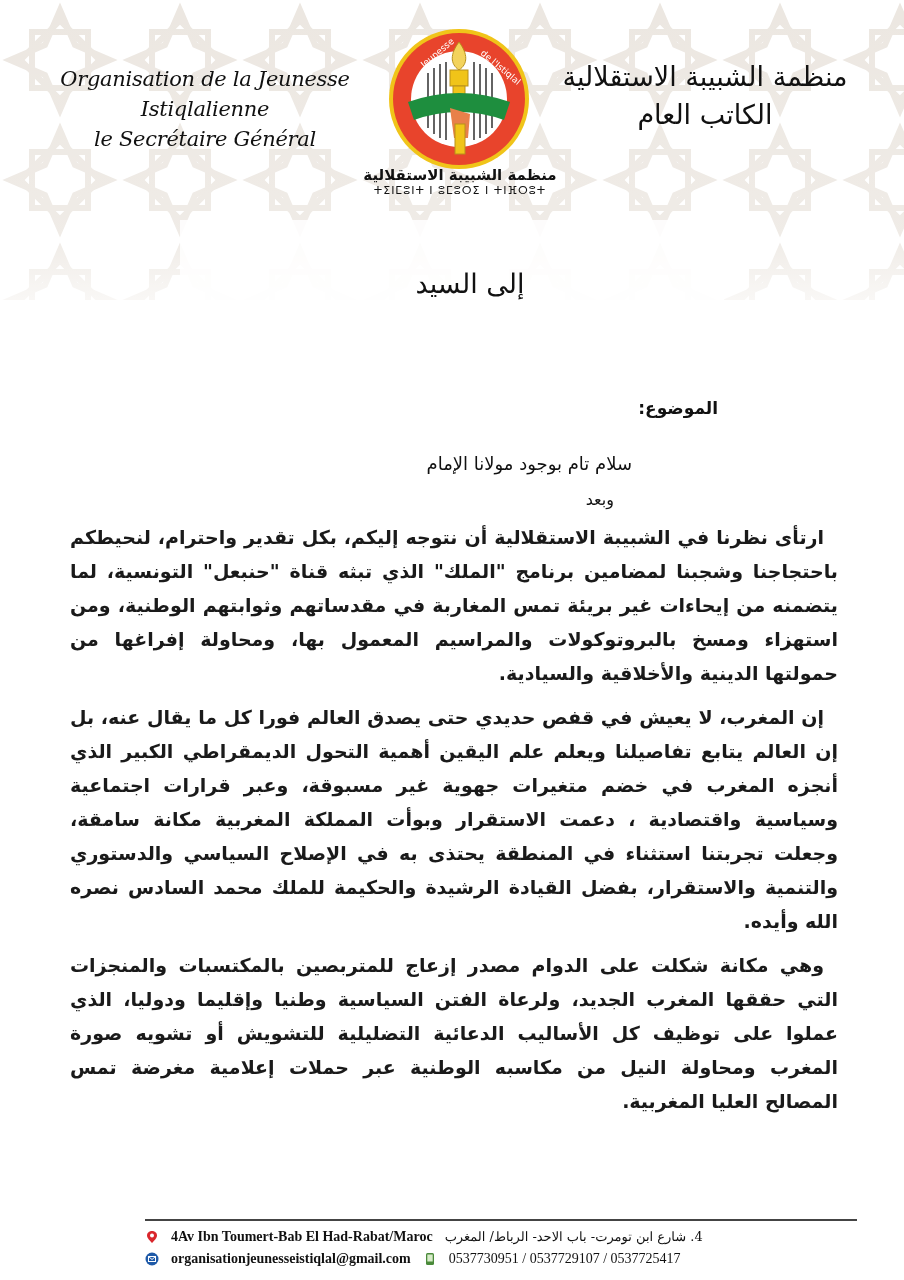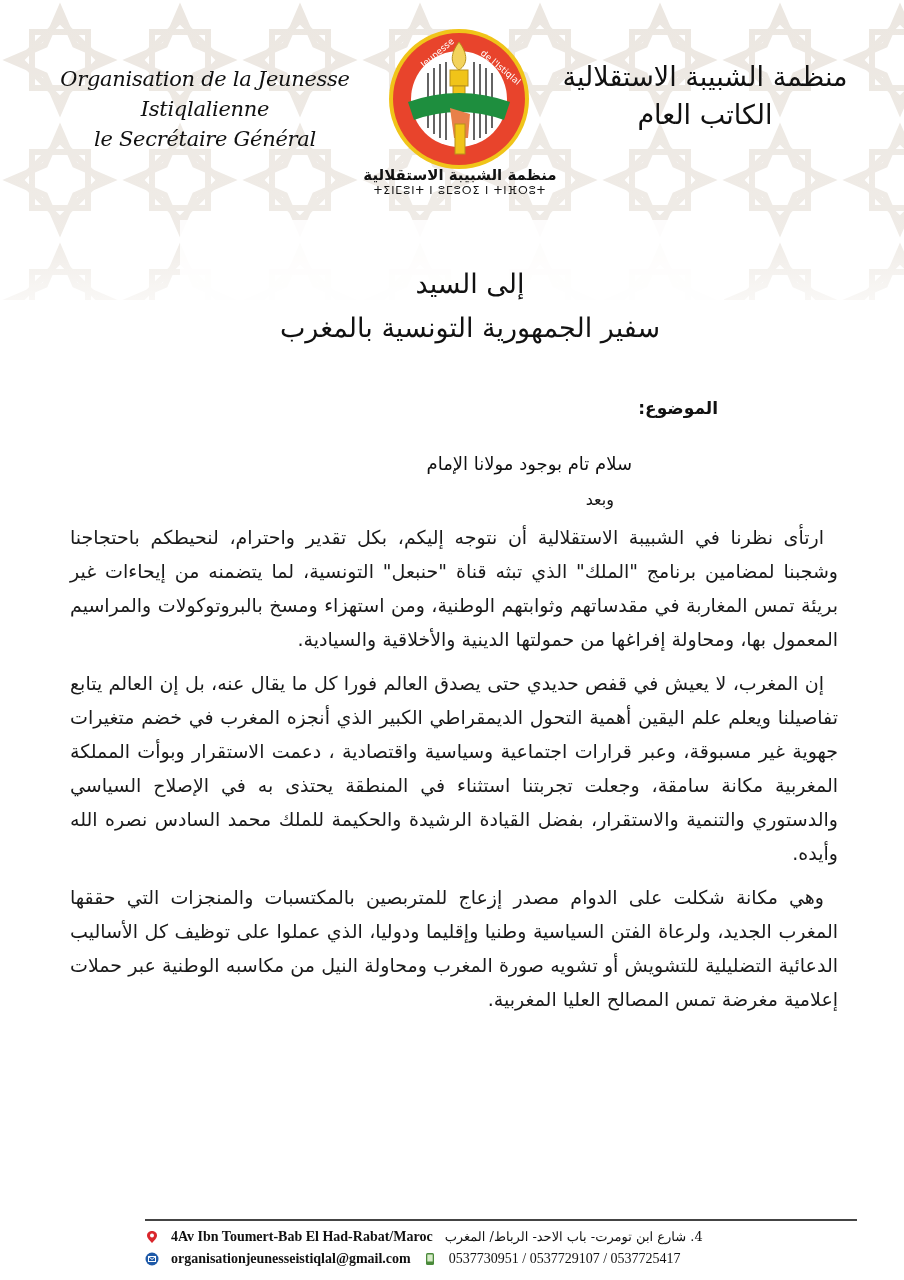--- a/index.html
+++ b/index.html
@@ -37,21 +37,21 @@
     .subject .val { font-size: 26px; font-weight: bold; }
     .greeting {
       position: absolute; right: 272px; top: 453px; direction: rtl; font-size: 18px;
     }
     .opening {
       position: absolute; right: 290px; top: 490px; direction: rtl; font-size: 16px;
     }
     .body-text {
       position: absolute; left: 70px; top: 520px; width: 768px; direction: rtl;
       text-align: justify; text-align-last: right;
-      font-size: 19px; line-height: 34px; font-weight: normal; color: #1a1a1a;
+      font-size: 19px; line-height: 34px; font-weight: bold; color: #1a1a1a;
     }
     .body-text p { margin: 0 0 10px 0; text-indent: 14px; }
     .footer-line {
       position: absolute; left: 145px; top: 1219px; width: 712px; height: 0;
       border-top: 2px solid #444;
     }
     .footer {
       position: absolute; left: 145px; top: 1226px; width: 620px;
       font-family: "Liberation Serif", serif; font-size: 14px; line-height: 22px;
     }
@@ -119,21 +119,20 @@
   </svg>
 </div>
 
 <div class="logo-caption">
   <div class="ar">منظمة الشبيبة الاستقلالية</div>
   <div class="tz">ⵜⵉⵏⵎⵓⵏⵜ ⵏ ⵓⵎⵓⵔⵉ ⵏ ⵜⵏⴼⵔⵓⵜ</div>
 </div>
 
 <div class="recipient">
   <div>إلى السيد</div>
-  <div>سفير الجمهورية التونسية بالمغرب</div>
 </div>
 
 <div class="subject">
   <span class="lbl">الموضوع:</span>
 </div>
 
 <div class="greeting">سلام تام بوجود مولانا الإمام</div>
 <div class="opening">وبعد</div>
 
 <div class="body-text">

